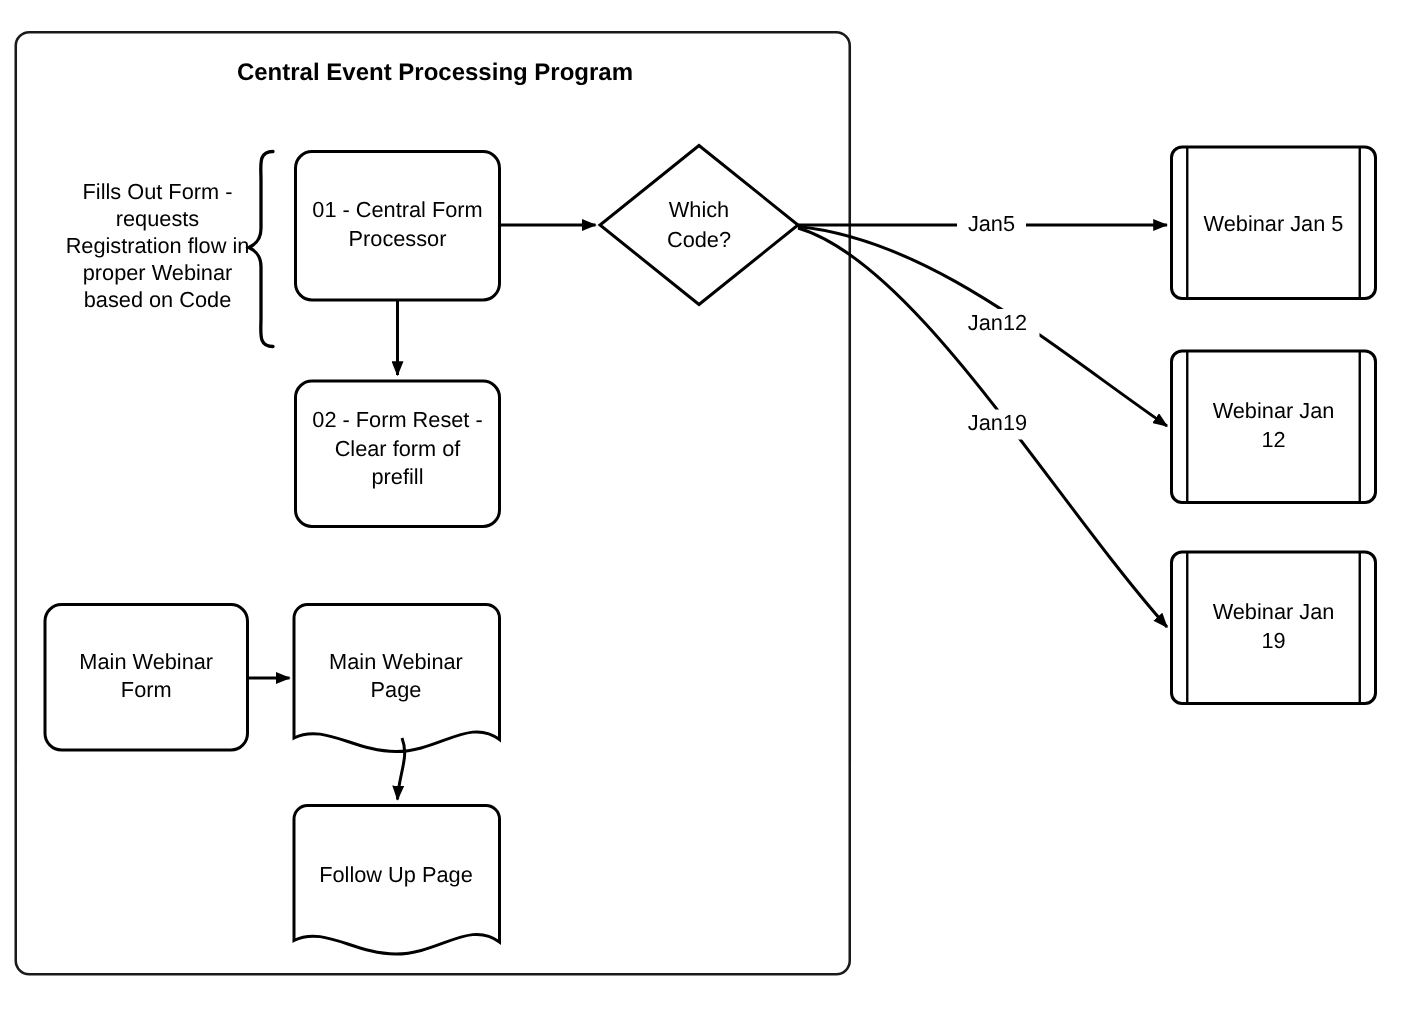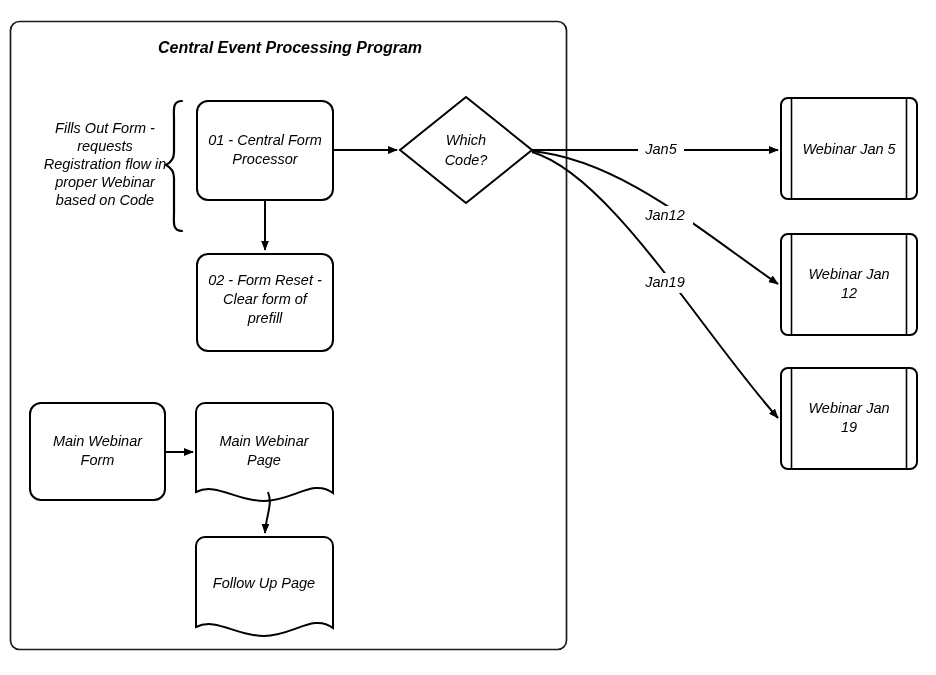--- a/index.html
+++ b/index.html
@@ -10,21 +10,20 @@
   body {
     width: 936px;
     height: 675px;
     font-family: "Liberation Sans", sans-serif;
     overflow: hidden;
   }
   #canvas-root {
     position: relative;
     width: 936px;
     height: 626px;
-    font-style: italic;
   }
   svg#diagram {
     position: absolute;
     top: 0;
     left: 0;
     width: 936px;
     height: 675px;
   }
   .shape-stroke {
     fill: #ffffff;

